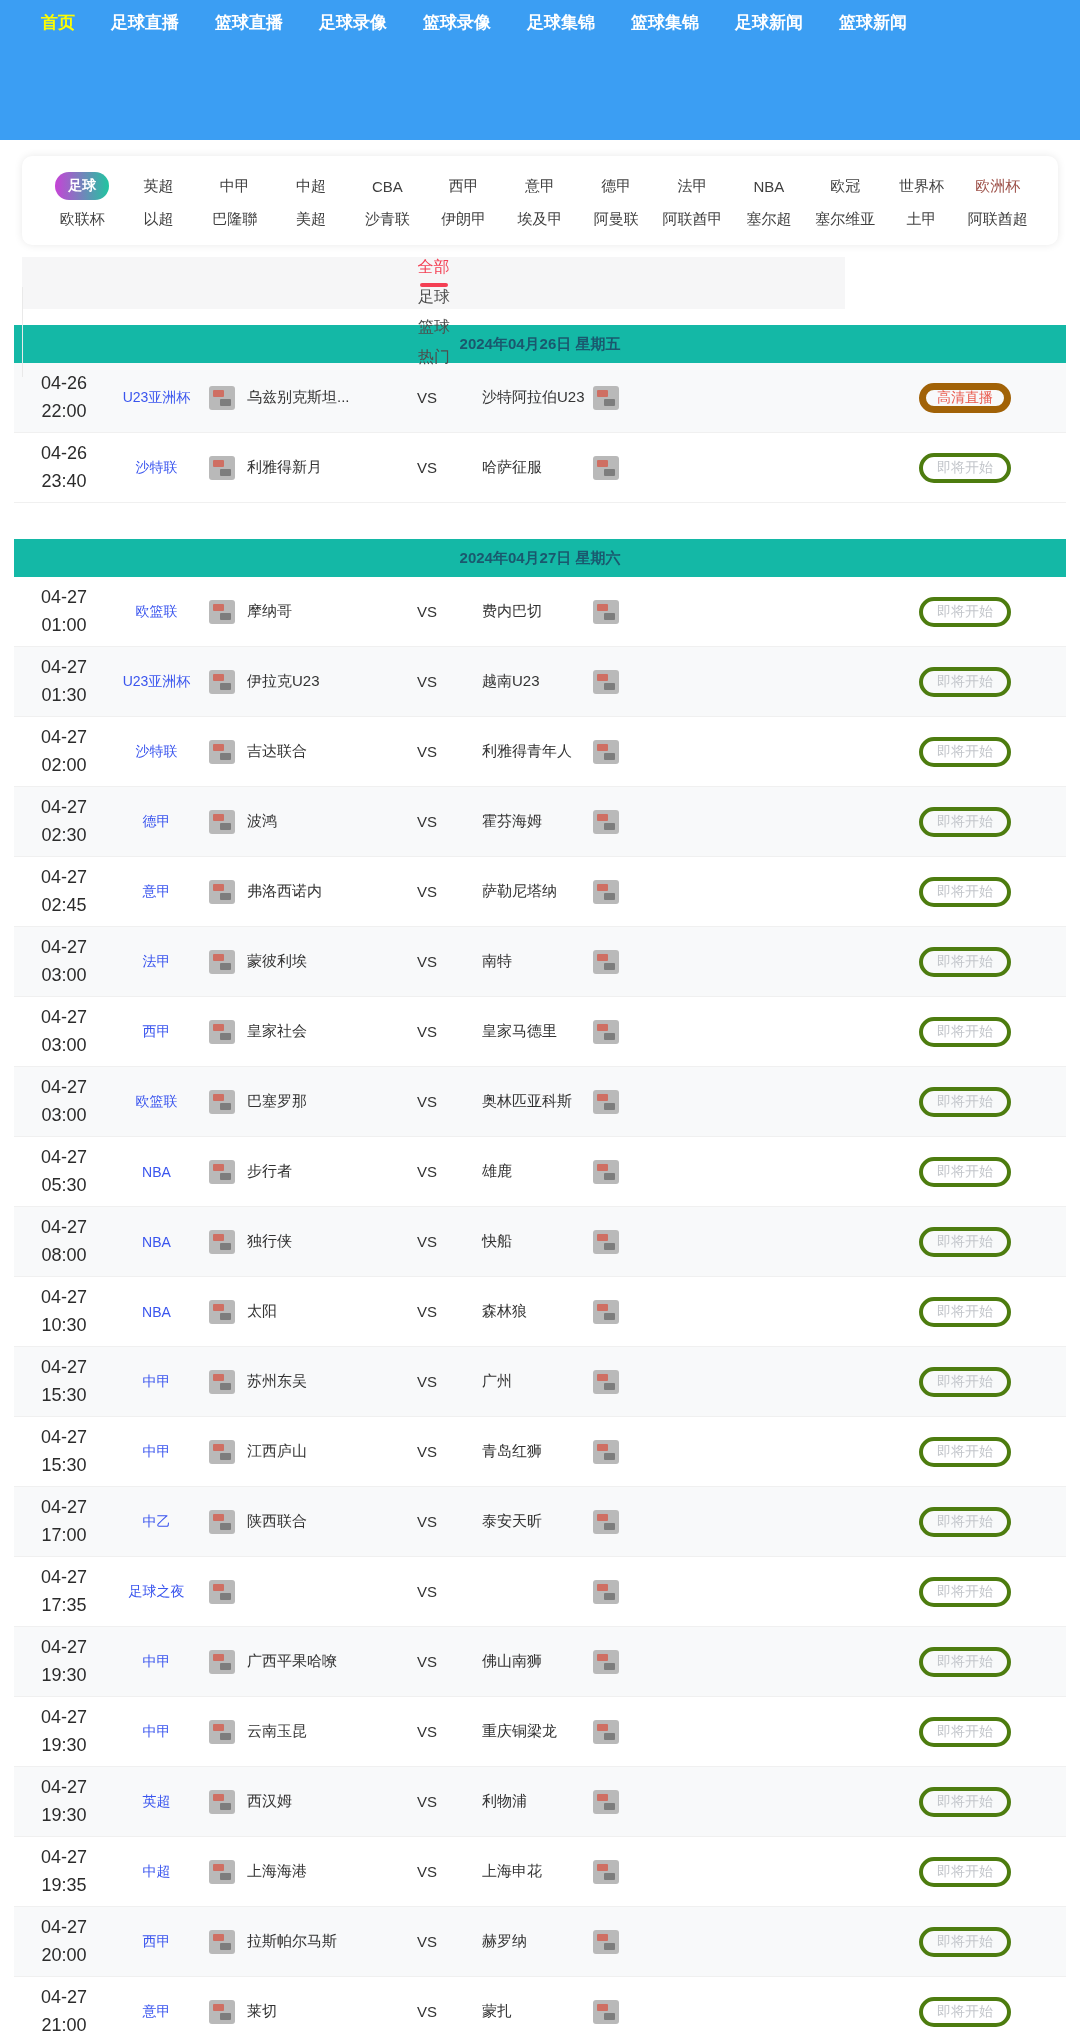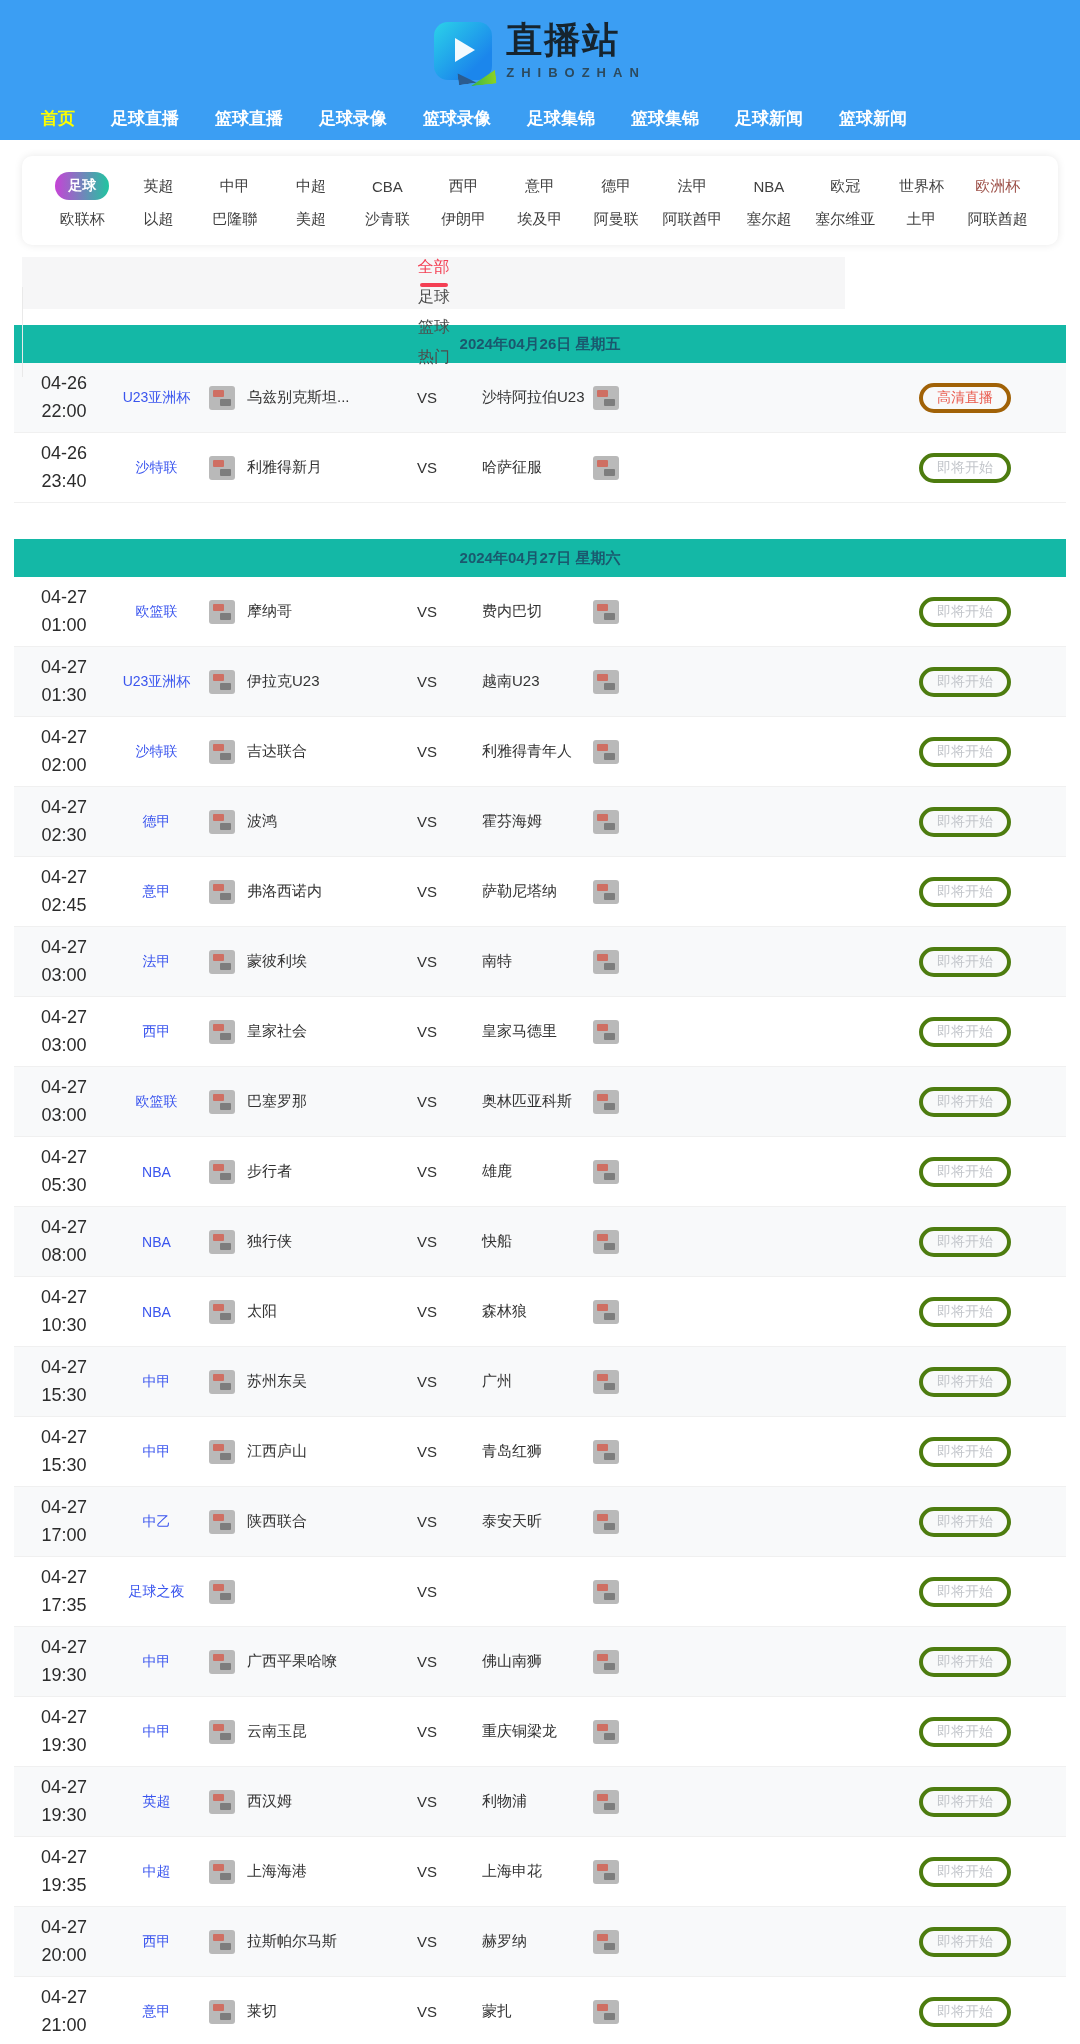--- a/index.html
+++ b/index.html
@@ -60,40 +60,27 @@
   .ph::before { content:""; position:absolute; left:4px; top:4px; width:11px; height:7px; background:#cf6f63; border-radius:1px; }
   .ph::after  { content:""; position:absolute; right:4px; bottom:4px; width:11px; height:7px; background:#7d7d7d; border-radius:1px; }
   .ph.first { margin-left:10px; }
   .col-team1 { width:150px; margin-left:12px; font-size:15px; color:#333; white-space:nowrap; overflow:hidden; }
   .col-vs { width:60px; text-align:center; font-size:15px; color:#333; }
   .col-team2 { width:105px; margin-left:25px; font-size:15px; color:#333; white-space:nowrap; }
   .ph.second { margin-left:6px; }
   .row-spacer { flex:1; }
   .status-btn { width:92px; height:30px; margin-right:55px; border-radius:15px; background:transparent;
     display:flex; justify-content:center; align-items:center; font-size:14px; cursor:pointer; flex:none; }
-  .status-btn.live { color:#e9594c; border:4px solid #a16207; }
+  .status-btn.live { color:#e9594c; border:7px solid #a16207; }
   .status-btn.upcoming { color:#c3c6cb; border:4px solid #4d7c0f; }
 </style>
 </head>
 <body>
 
 <header class="site-header">
-  <div class="logo-row">
-    <div class="logo">
-      <div class="logo-icon">
-        <span class="play"></span>
-        <span class="swoosh-navy"></span>
-        <span class="swoosh-green"></span>
-      </div>
-      <div class="logo-text">
-        <div class="logo-title">直播站</div>
-        <div class="logo-sub">ZHIBOZHAN</div>
-      </div>
-    </div>
-  </div>
   <nav class="main-nav" id="nav">
       <span class="nav-item active">首页</span>
       <span class="nav-item">足球直播</span>
       <span class="nav-item">篮球直播</span>
       <span class="nav-item">足球录像</span>
       <span class="nav-item">篮球录像</span>
       <span class="nav-item">足球集锦</span>
       <span class="nav-item">篮球集锦</span>
       <span class="nav-item">足球新闻</span>
       <span class="nav-item">篮球新闻</span>

